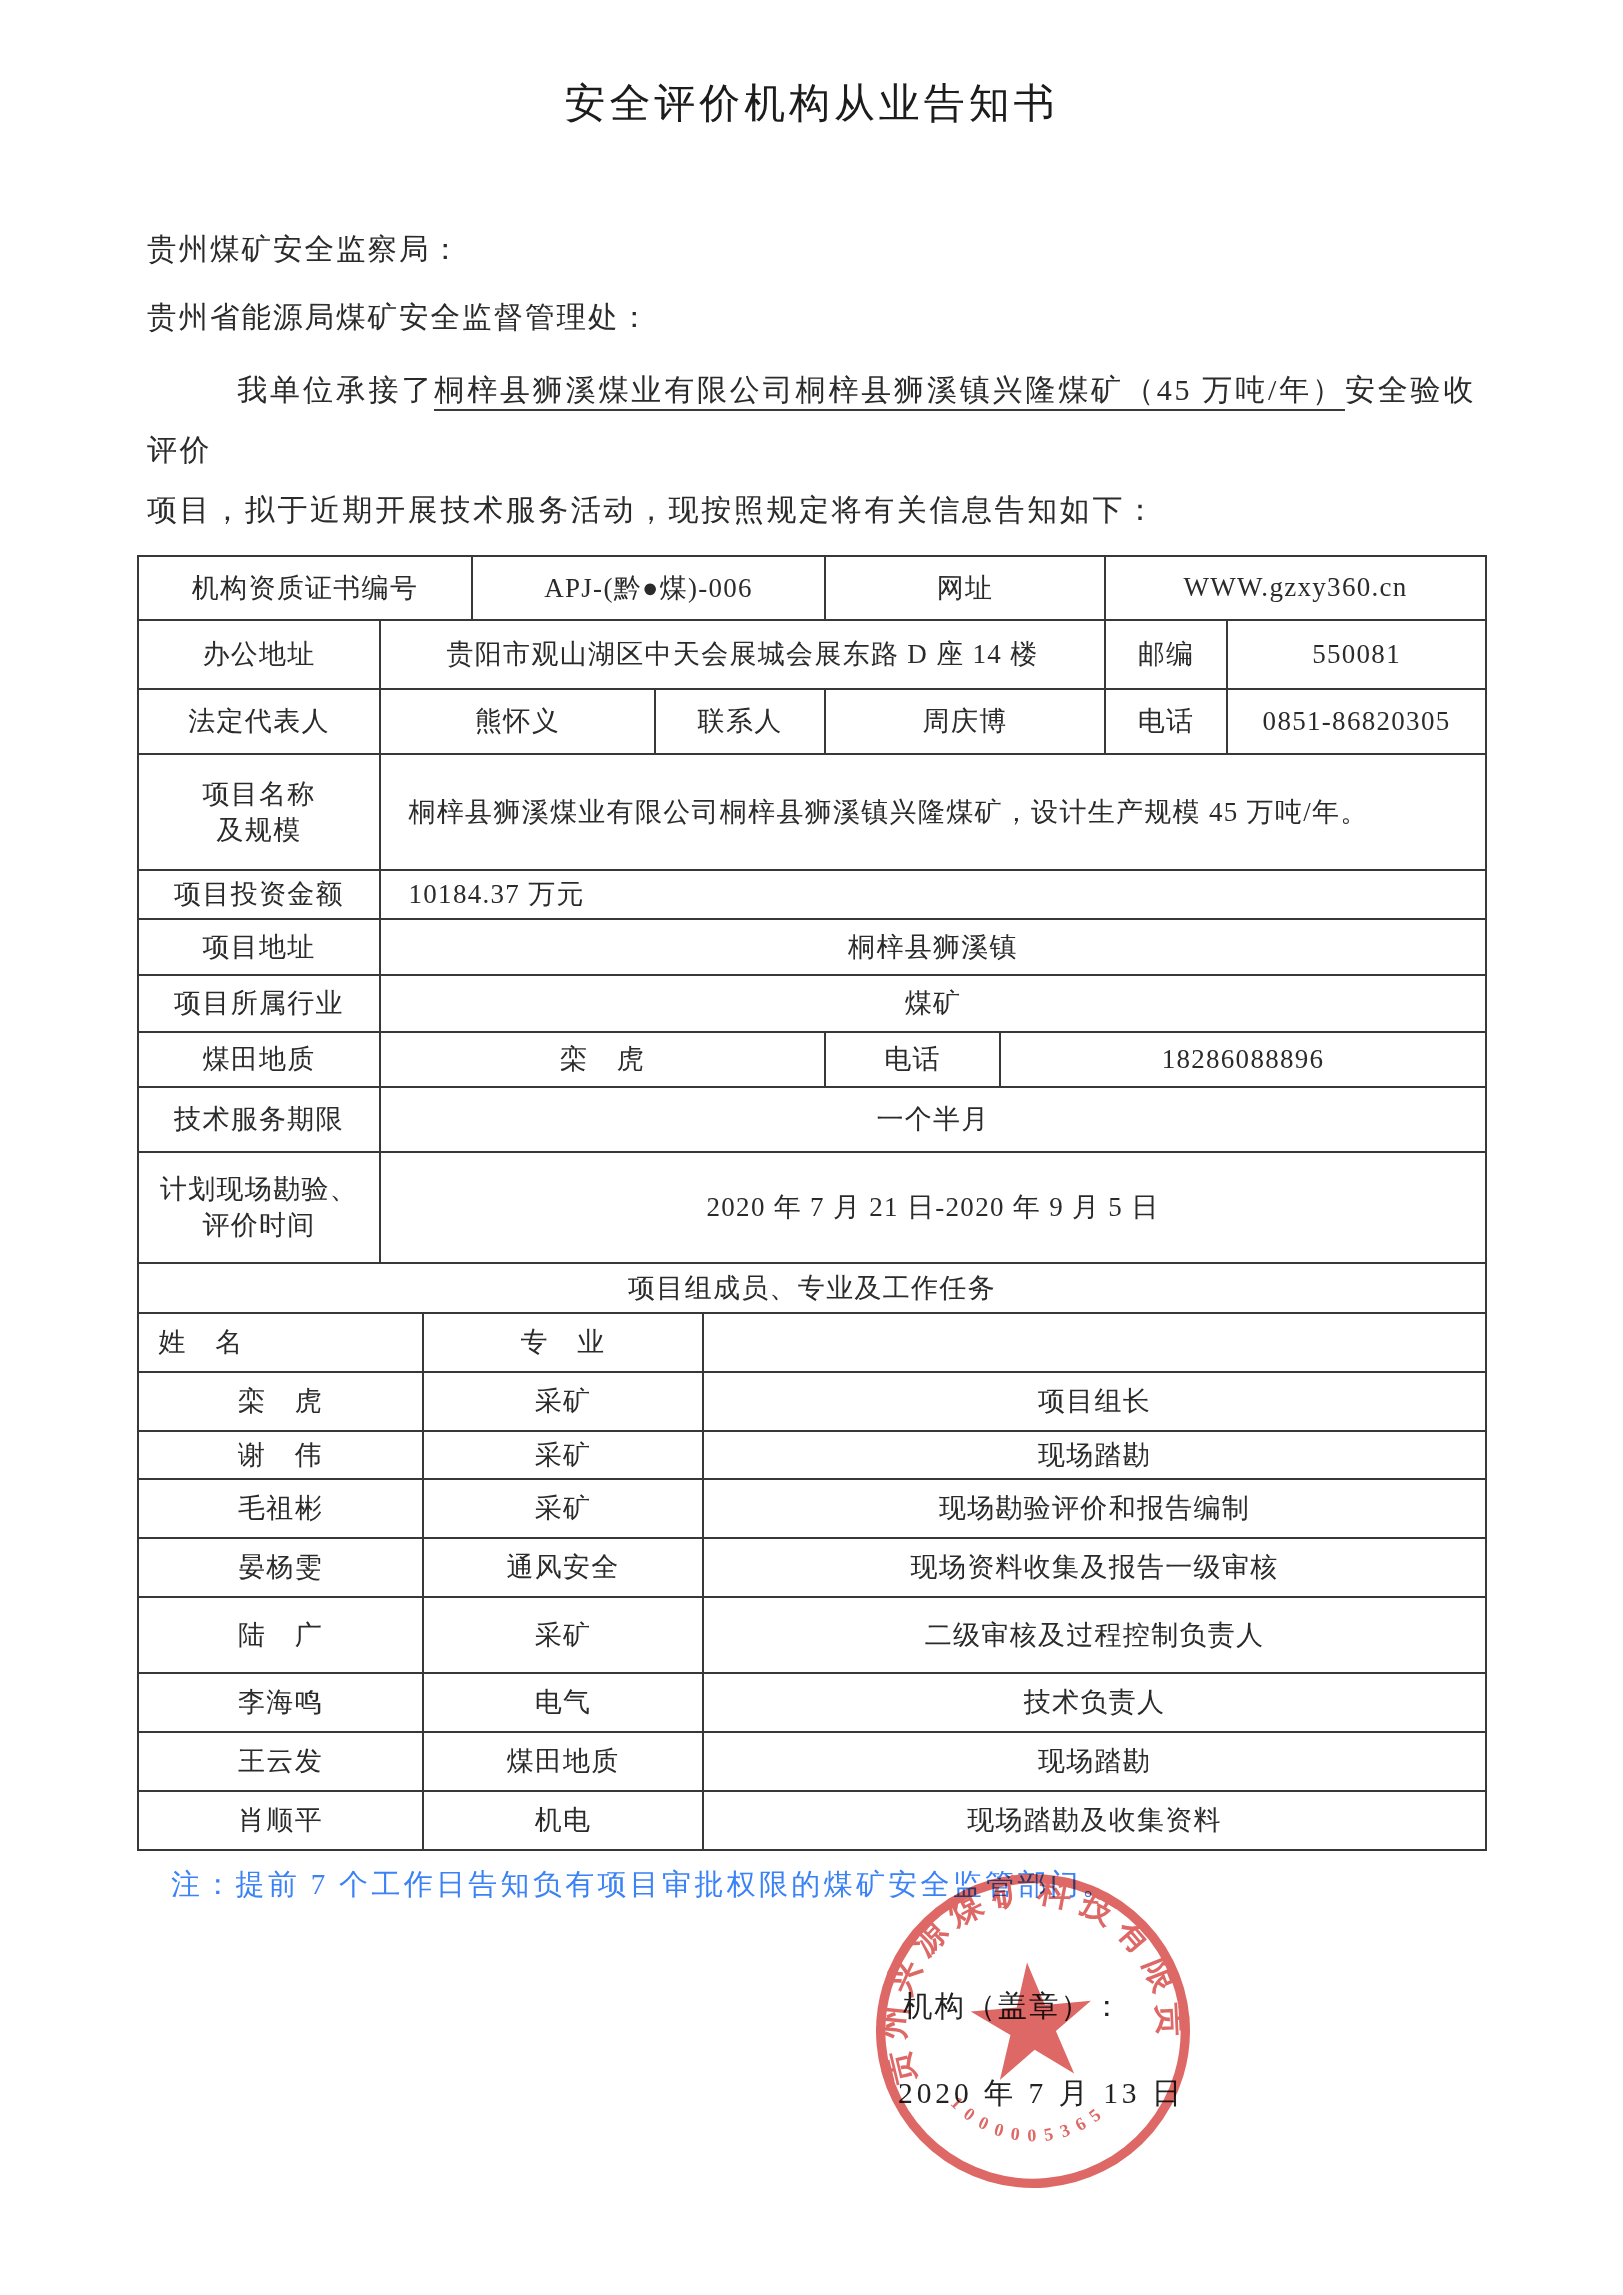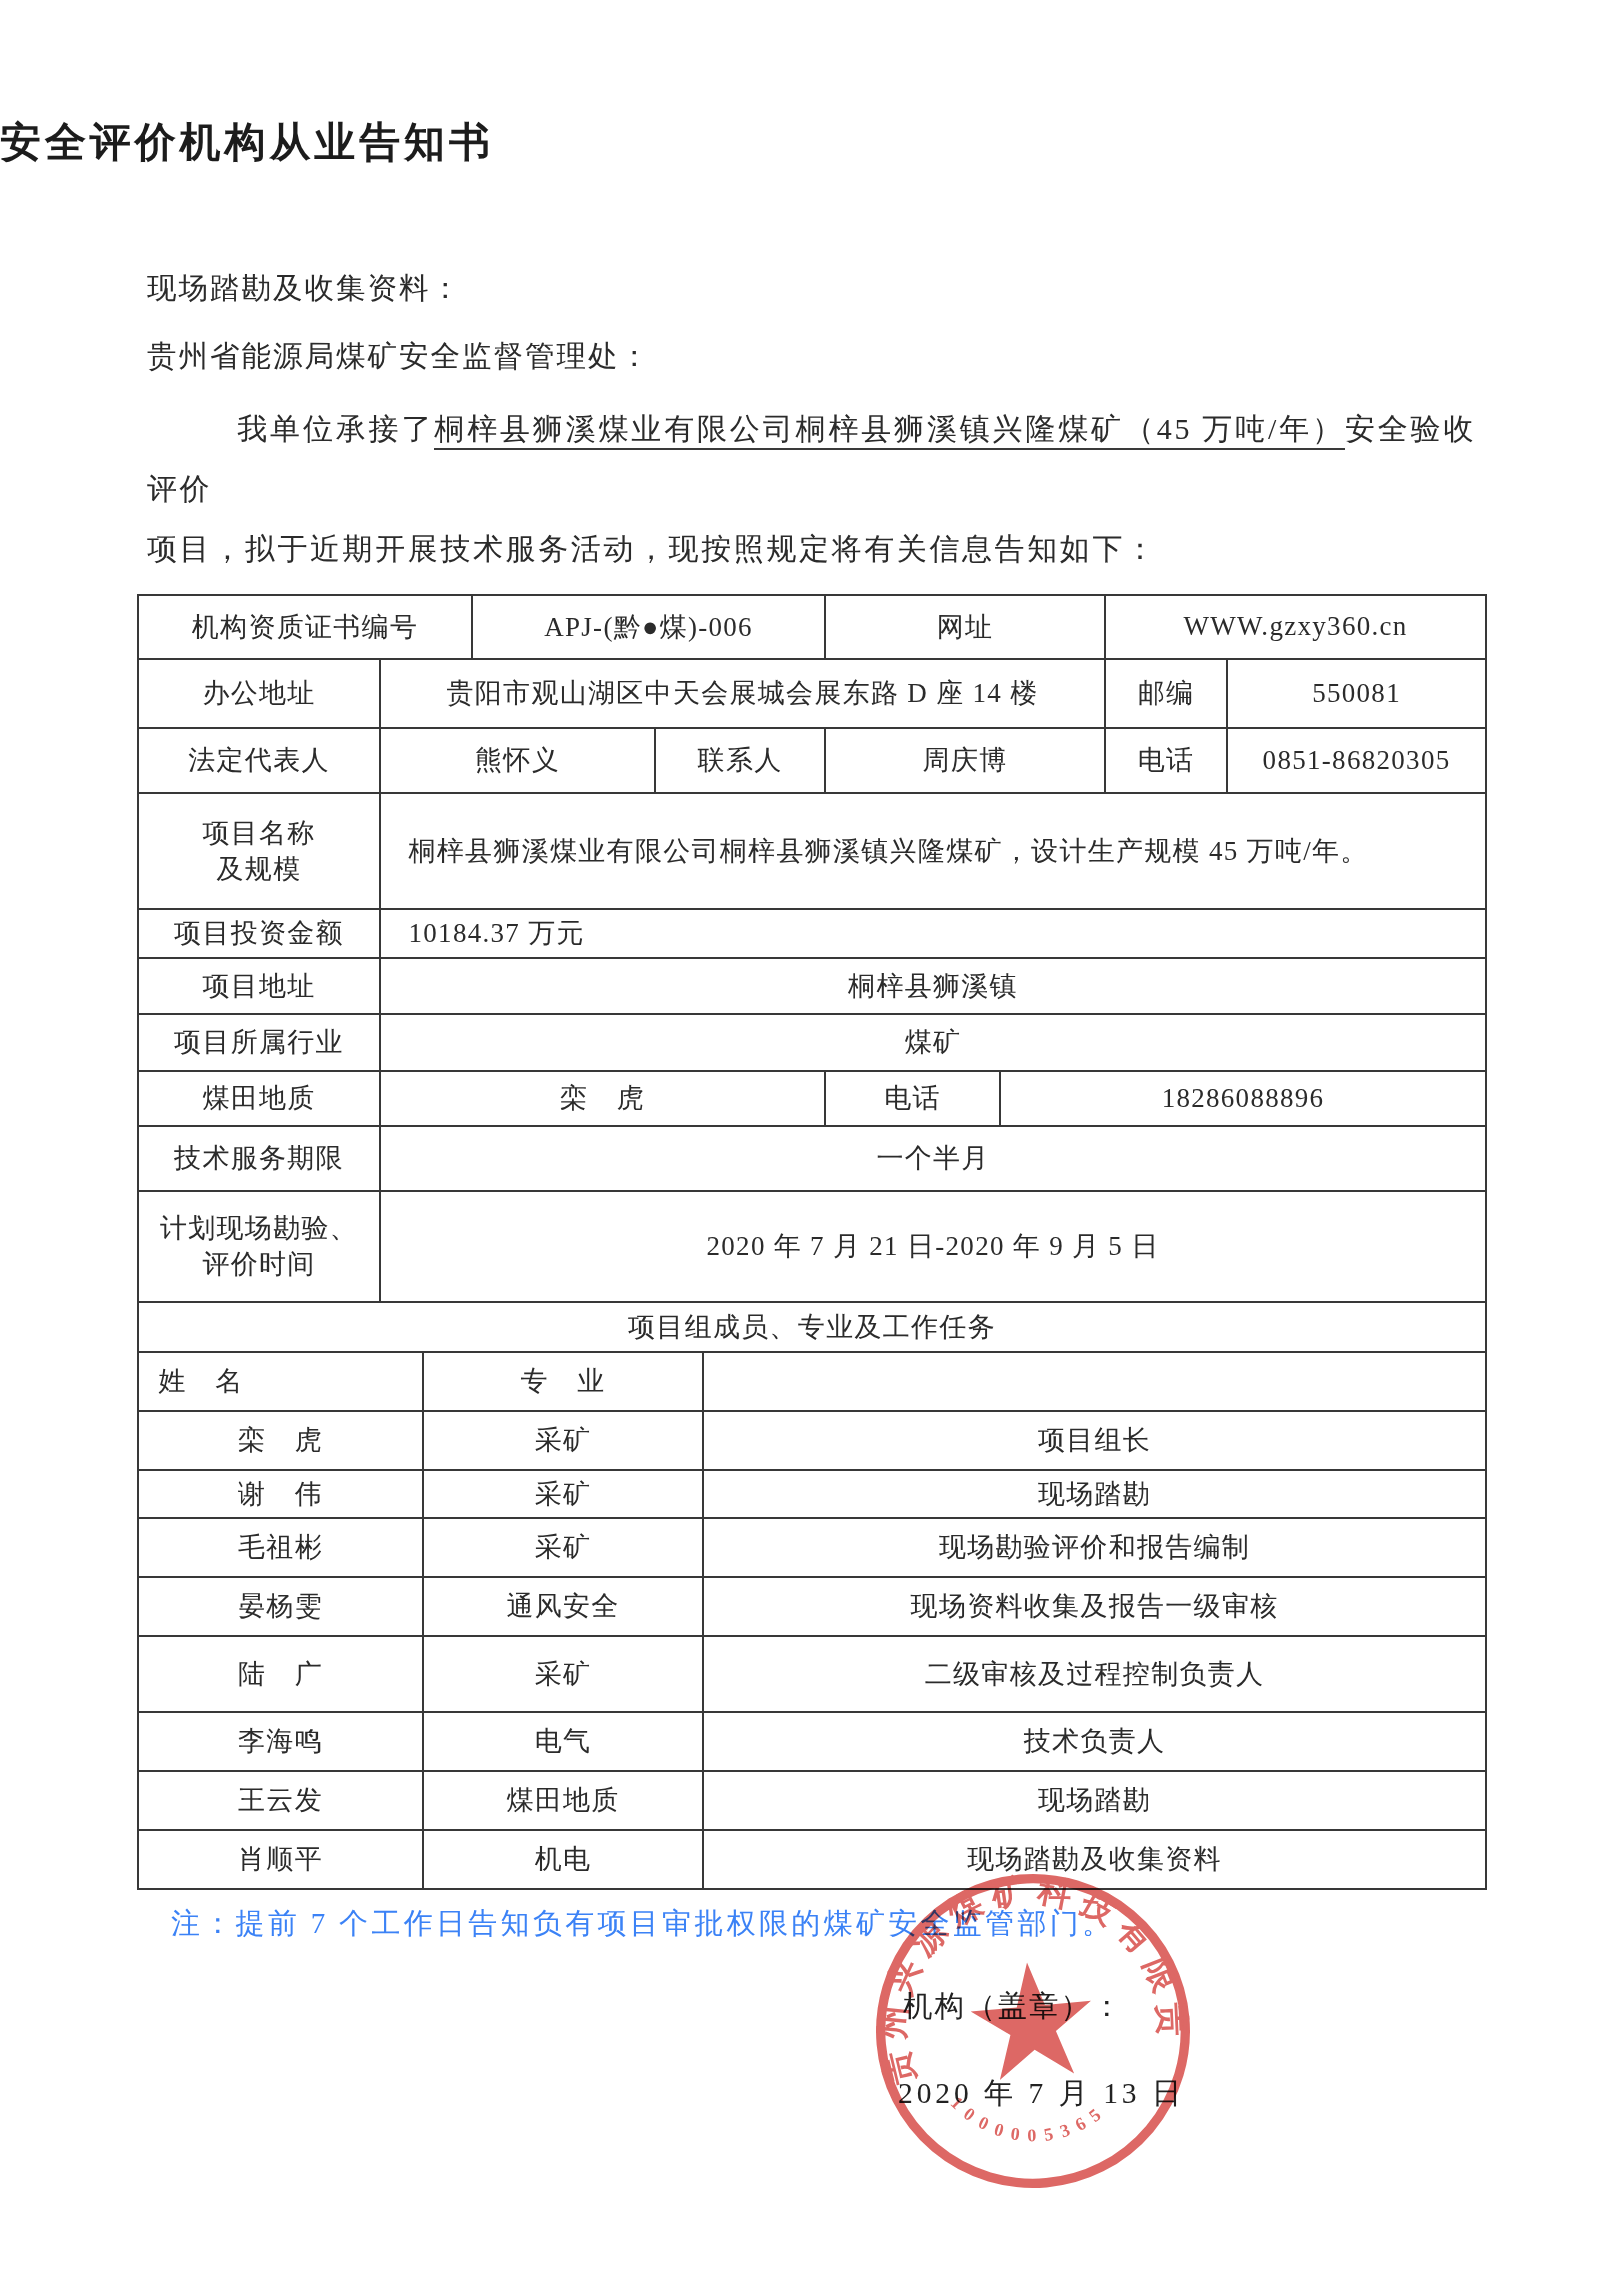--- a/index.html
+++ b/index.html
@@ -7,25 +7,25 @@
     position:relative;
     width:1623px;height:2295px;
     margin:0 auto;
     background:#ffffff;
     font-family:"Liberation Serif","DejaVu Serif",serif;
     color:#262626;
     overflow:hidden;
   }
   .title{
     margin:0;
-    padding-top:115px;
-    text-align:left;
+    padding-top:76px;
+    text-align:center;
     font-family:"Liberation Sans","DejaVu Sans",sans-serif;
     font-size:41px;
-    font-weight:bold;
+    font-weight:normal;
     letter-spacing:3.9px;
     color:#1c1c1c;
   }
   .recipients{
     margin:84px 0 0 147px;
     font-size:29.5px;
     letter-spacing:2px;
     line-height:68px;
     color:#2b2b2b;
   }
@@ -85,21 +85,21 @@
   }
 </style>
 </head>
 <body>
 
 <div class="page">
 
   <h1 class="title">安全评价机构从业告知书</h1>
 
   <div class="recipients">
-    <div>现场踏勘及收集资料：</div>
+    <div>贵州煤矿安全监察局：</div>
     <div>贵州省能源局煤矿安全监督管理处：</div>
   </div>
 
   <div class="intro"><span class="indent"></span><span>我单位承接了</span><span class="uline">桐梓县狮溪煤业有限公司桐梓县狮溪镇兴隆煤矿（45 万吨/年）</span><span>安全验收评价</span><br>
   <span>项目，拟于近期开展技术服务活动，现按照规定将有关信息告知如下：</span></div>
 
   <table class="doc">
     <colgroup>
       <col style="width:242px">
         <col style="width:43px">

